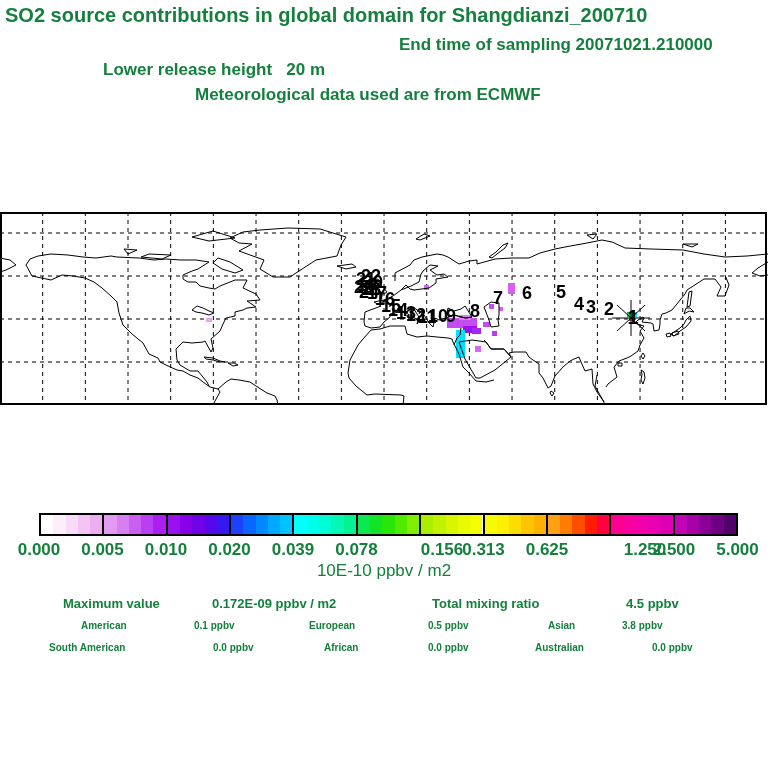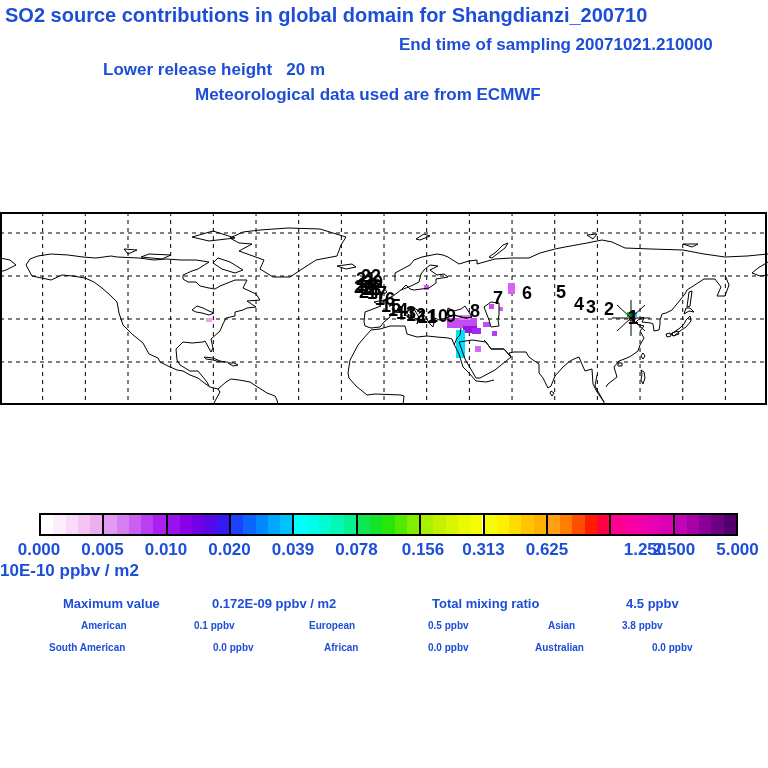--- a/index.html
+++ b/index.html
@@ -1,38 +1,38 @@
 <!DOCTYPE html>
 <html><head>
 <meta charset="utf-8">
 <style>
   html,body{margin:0;padding:0;background:#fff;}
   #stage{position:relative;width:768px;height:768px;background:#ffffff;overflow:hidden;
-         font-family:"Liberation Sans","DejaVu Sans",sans-serif;color:#1d4ed8;}
+         font-family:"Liberation Sans","DejaVu Sans",sans-serif;color:#15803d;}
   .hline{position:absolute;white-space:pre;}
   .t1{left:5px;top:4px;font-size:20px;font-weight:700;}
   .t2a{left:22px;top:35px;font-size:17px;font-weight:600;}
   .t2b{left:399px;top:35px;font-size:17px;font-weight:600;}
   .t3a{left:103px;top:60px;font-size:17px;font-weight:600;}
   .t3b{left:400px;top:60px;font-size:17px;font-weight:600;}
   .t4{left:195px;top:85px;font-size:17px;font-weight:600;}
   #mapsvg{position:absolute;left:0;top:212px;}
   #mapsvg path{fill:none;stroke:#000;stroke-width:1;stroke-linejoin:round;}
   #mapsvg .traj{font-family:"Liberation Sans","DejaVu Sans",sans-serif;font-weight:700;
                 font-size:18px;fill:#000;}
   #mapsvg .star1{font-size:20px;}
   #colorbar{position:absolute;left:39px;top:513px;width:699px;height:23px;
             border:2px solid #000;box-sizing:border-box;display:flex;}
   .cbseg{flex:1;display:flex;border-right:2px solid #000;}
   .cbseg:last-child{border-right:none;}
   .cbcell{flex:1;}
   .cbtick{position:absolute;top:540px;transform:translateX(-50%);
           font-size:17px;font-weight:700;white-space:pre;}
-  #cbunit{position:absolute;left:0;top:561px;width:768px;text-align:left;
-          font-size:17px;font-weight:700;}
+  #cbunit{position:absolute;left:0;top:561px;width:768px;text-align:center;
+          font-size:17px;font-weight:400;}
   .stat{position:absolute;font-size:13px;font-weight:600;white-space:pre;}
   .statsm{position:absolute;font-size:10px;font-weight:600;white-space:pre;}
 </style>
 </head>
 <body>
 
 <div id="stage">
 
   <div class="hline t1">SO2 source contributions in global domain for Shangdianzi_200710</div>
   <div class="hline t2b">End time of sampling 20071021.210000</div>
@@ -239,21 +239,21 @@
         <div class="cbcell" style="background: rgb(82, 0, 107);"></div>
       </div>
     </div>
   <div id="cbticks">
       <div class="cbtick" style="left: 39px;">0.000</div>
       <div class="cbtick" style="left: 102.5px;">0.005</div>
       <div class="cbtick" style="left: 166px;">0.010</div>
       <div class="cbtick" style="left: 229.5px;">0.020</div>
       <div class="cbtick" style="left: 293px;">0.039</div>
       <div class="cbtick" style="left: 356.5px;">0.078</div>
-      <div class="cbtick" style="left: 413px; padding-left: 20px;">0.156</div>
+      <div class="cbtick" style="left: 432px; padding-left: 20px;">0.156</div>
       <div class="cbtick" style="left: 483.5px;">0.313</div>
       <div class="cbtick" style="left: 547px;">0.625</div>
       <div class="cbtick" style="left: 645px;">1.250</div>
       <div class="cbtick" style="left: 674px;">2.500</div>
       <div class="cbtick" style="left: 737.5px;">5.000</div>
     </div>
   <div id="cbunit">10E-10 ppbv / m2</div>
 
   <div class="stat" style="left:63px;top:596px">Maximum value</div>
   <div class="stat" style="left:212px;top:596px">0.172E-09 ppbv / m2</div>

